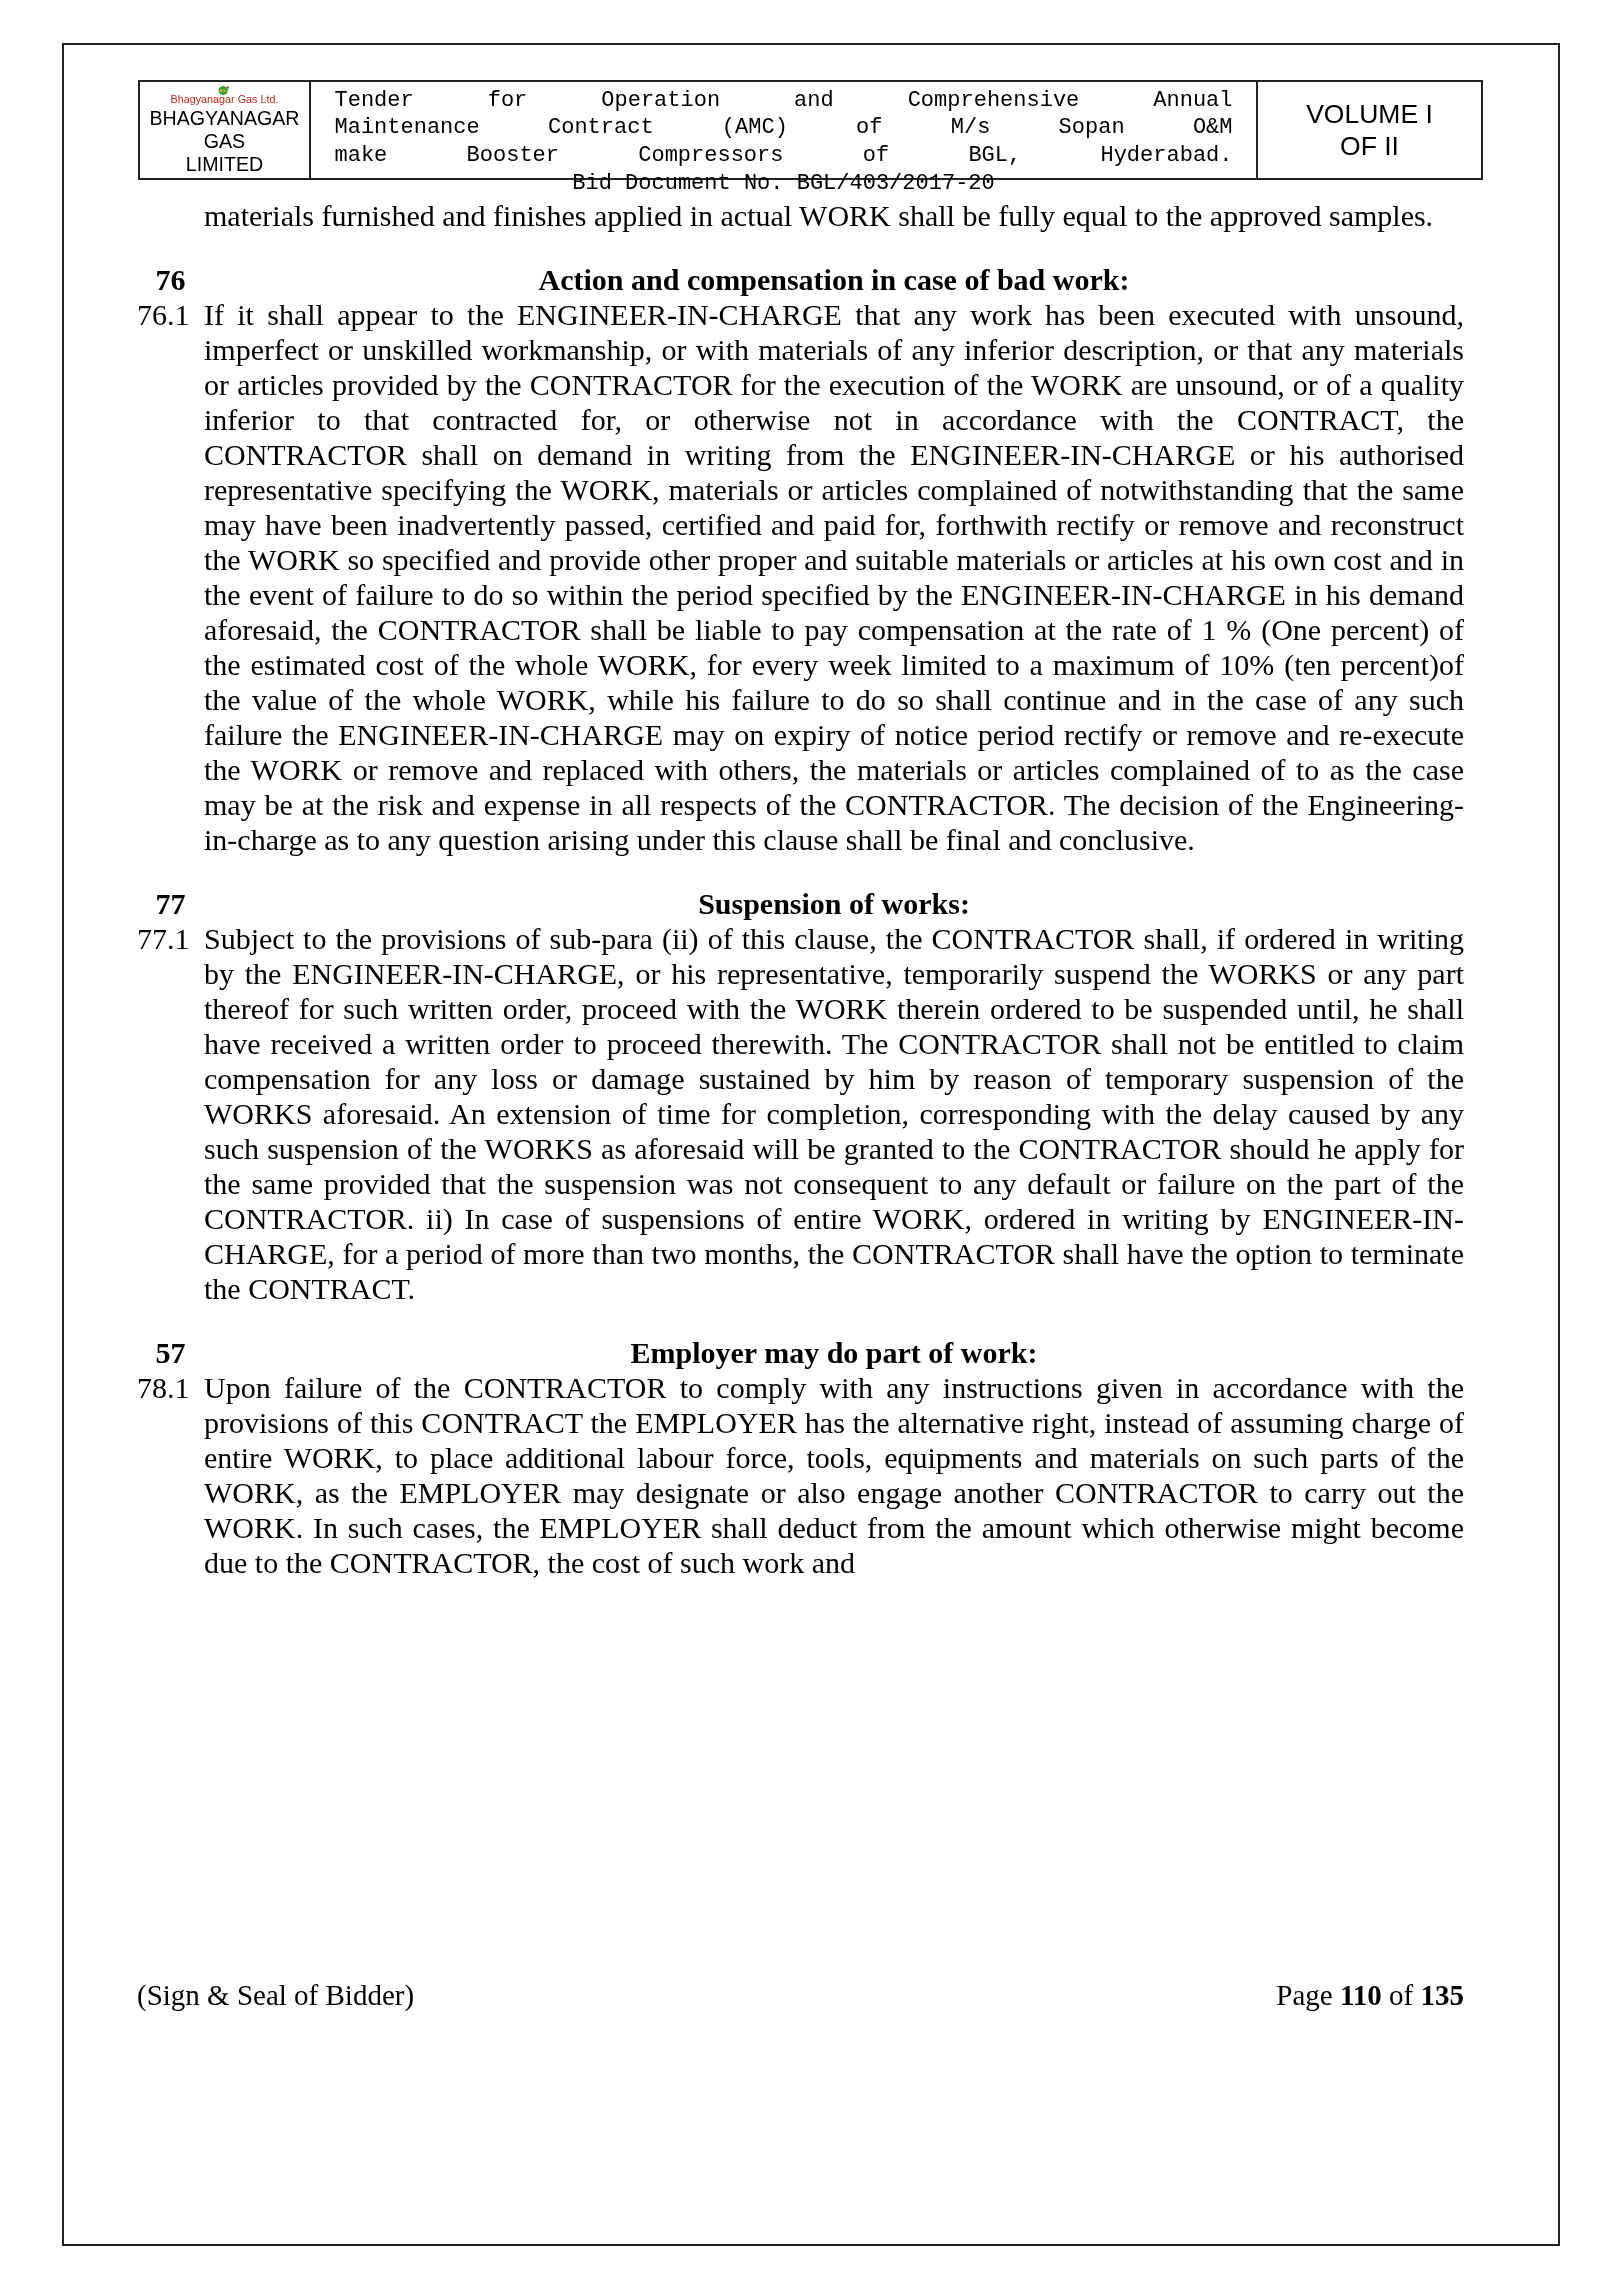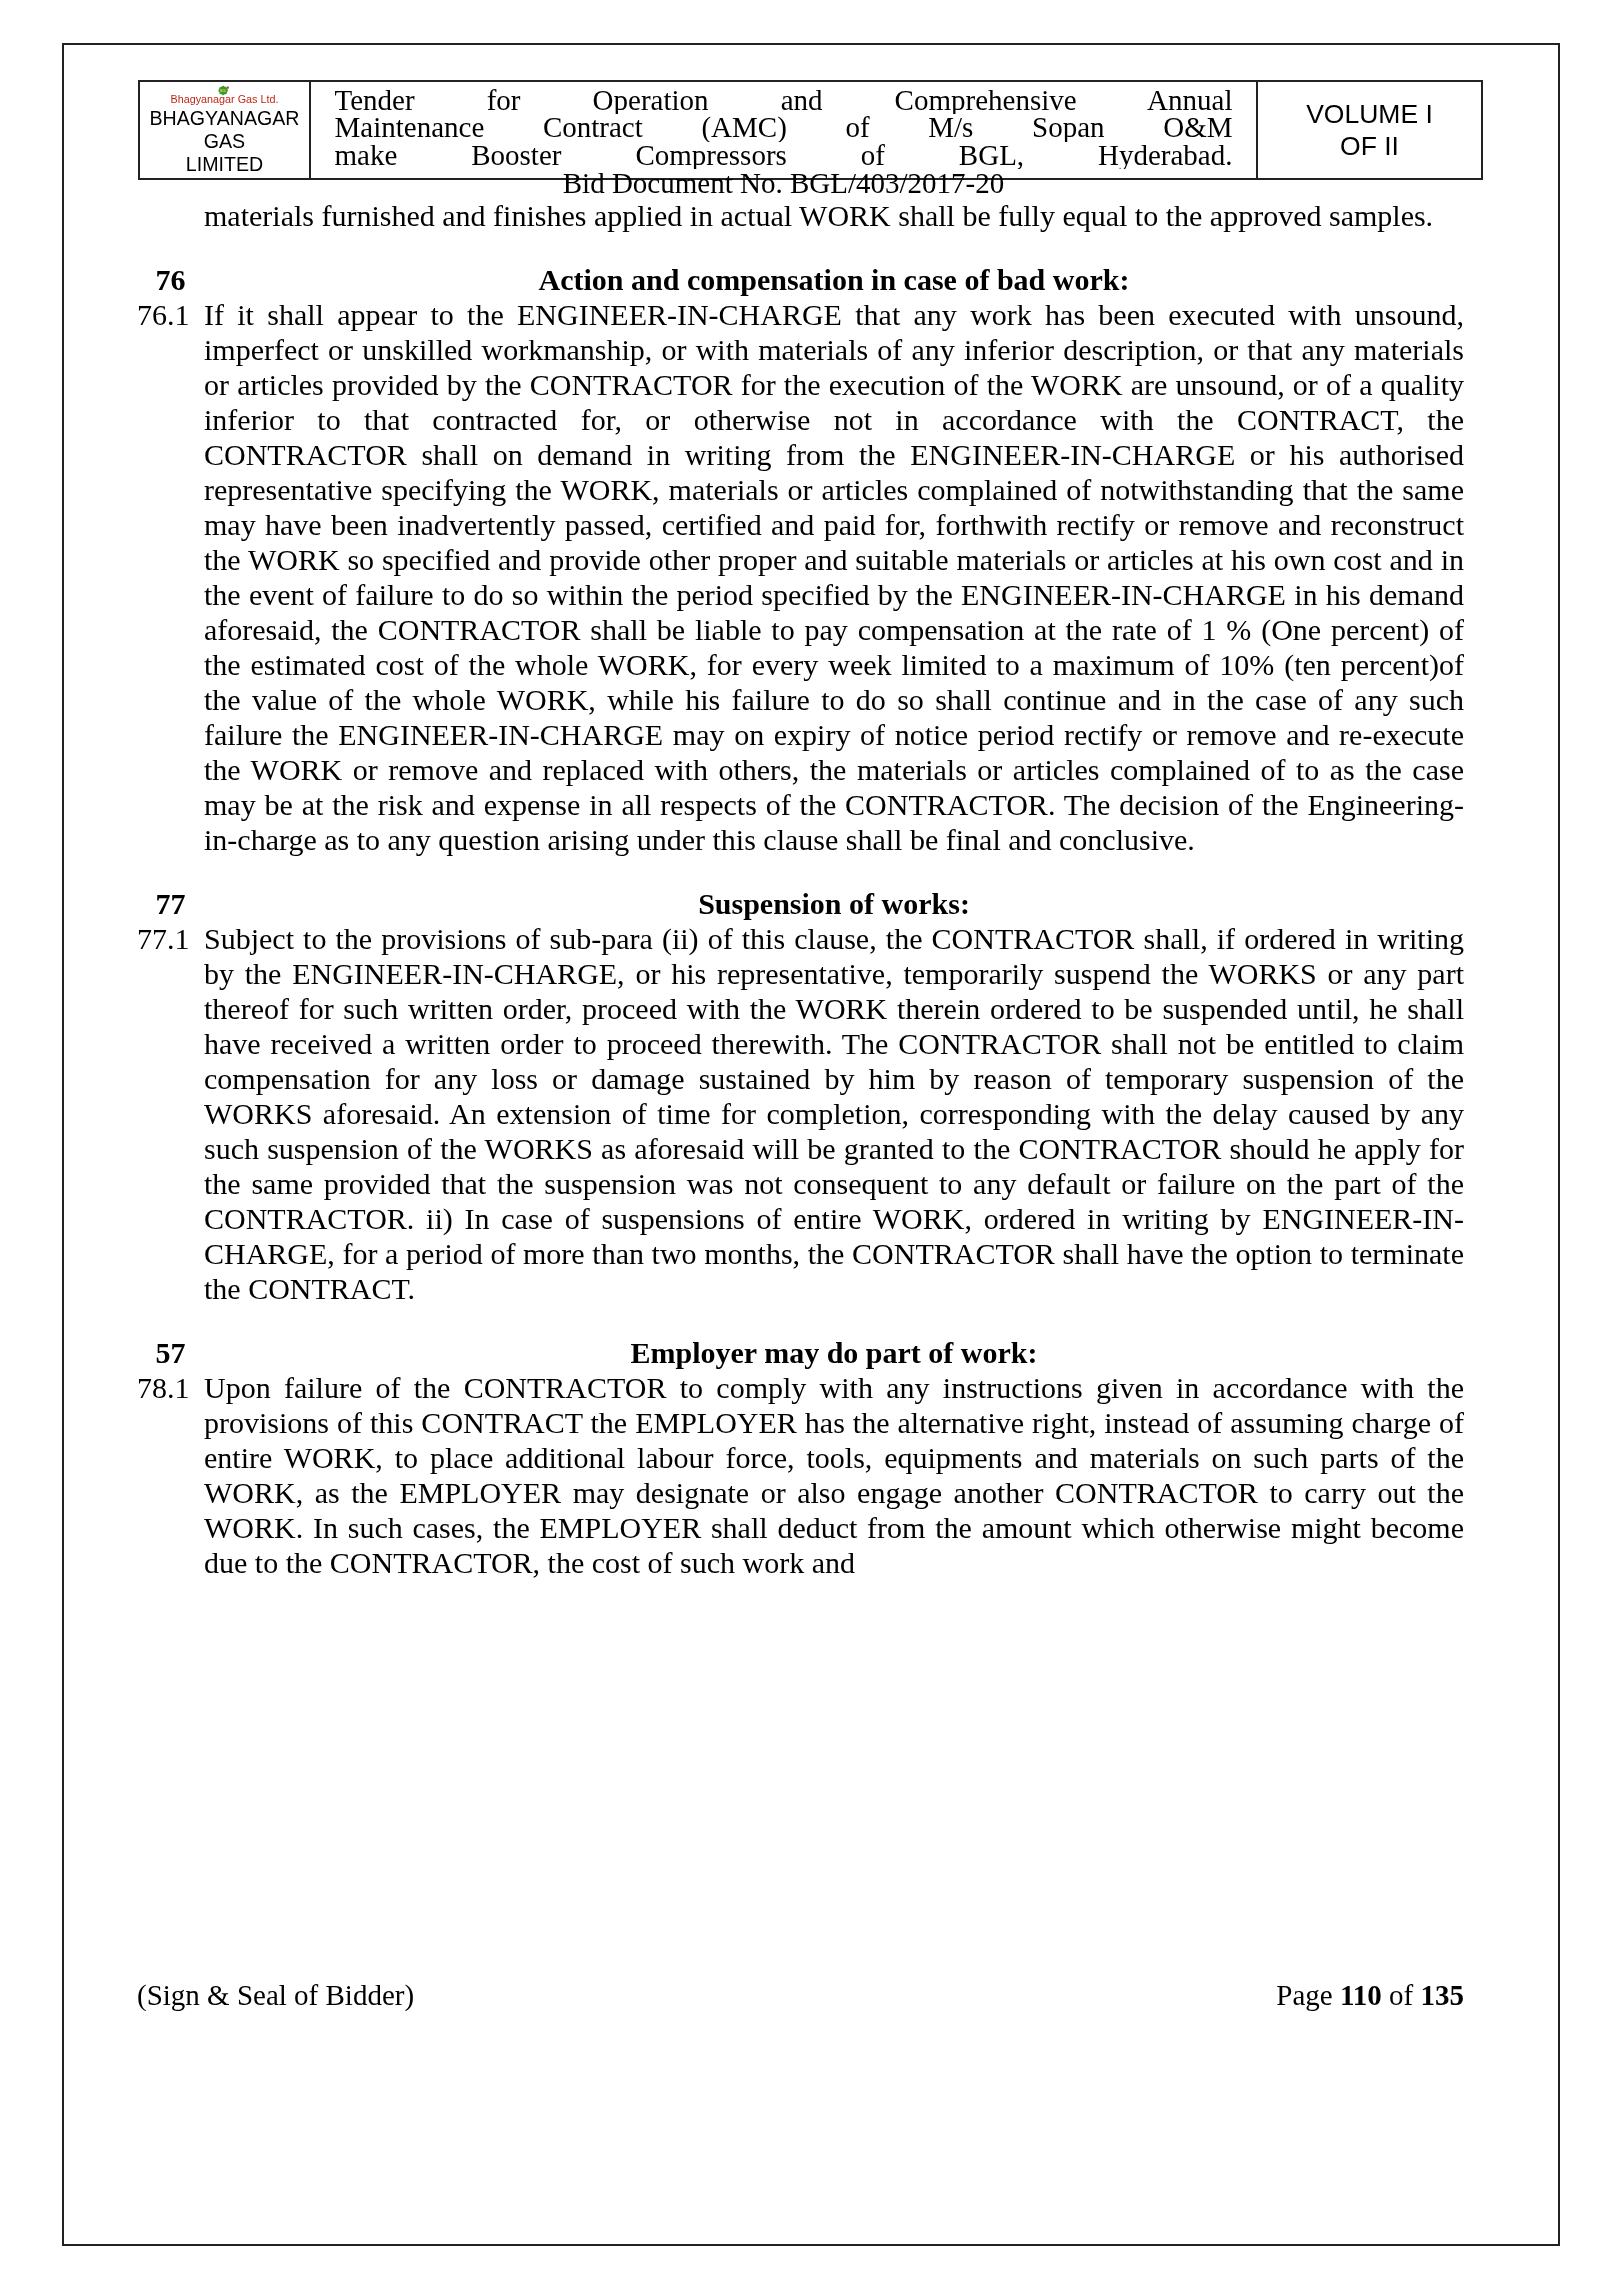--- a/index.html
+++ b/index.html
@@ -40,22 +40,22 @@
     text-align: right; margin-top: -2px;
   }
   .org-name {
     font-family: "Liberation Sans", sans-serif;
     font-size: 19.6px; line-height: 23px;
     text-align: center; margin-top: 1px;
   }
   .title-cell {
     flex: 1;
     padding: 4.9px 23.5px 2.9px;
-    font-family: Liberation Serif, serif;
-    font-size: 29px;
+    font-family: Liberation Mono, monospace;
+    font-size: 22px;
   }
   .jline {
     height: 27.4px; line-height: 27.4px;
     text-align: justify; overflow: hidden;
   }
   .jline::after { content: ""; display: inline-block; width: 100%; }
   .doc-no {
     height: 27.4px; line-height: 29px;
     text-align: center;
   }

